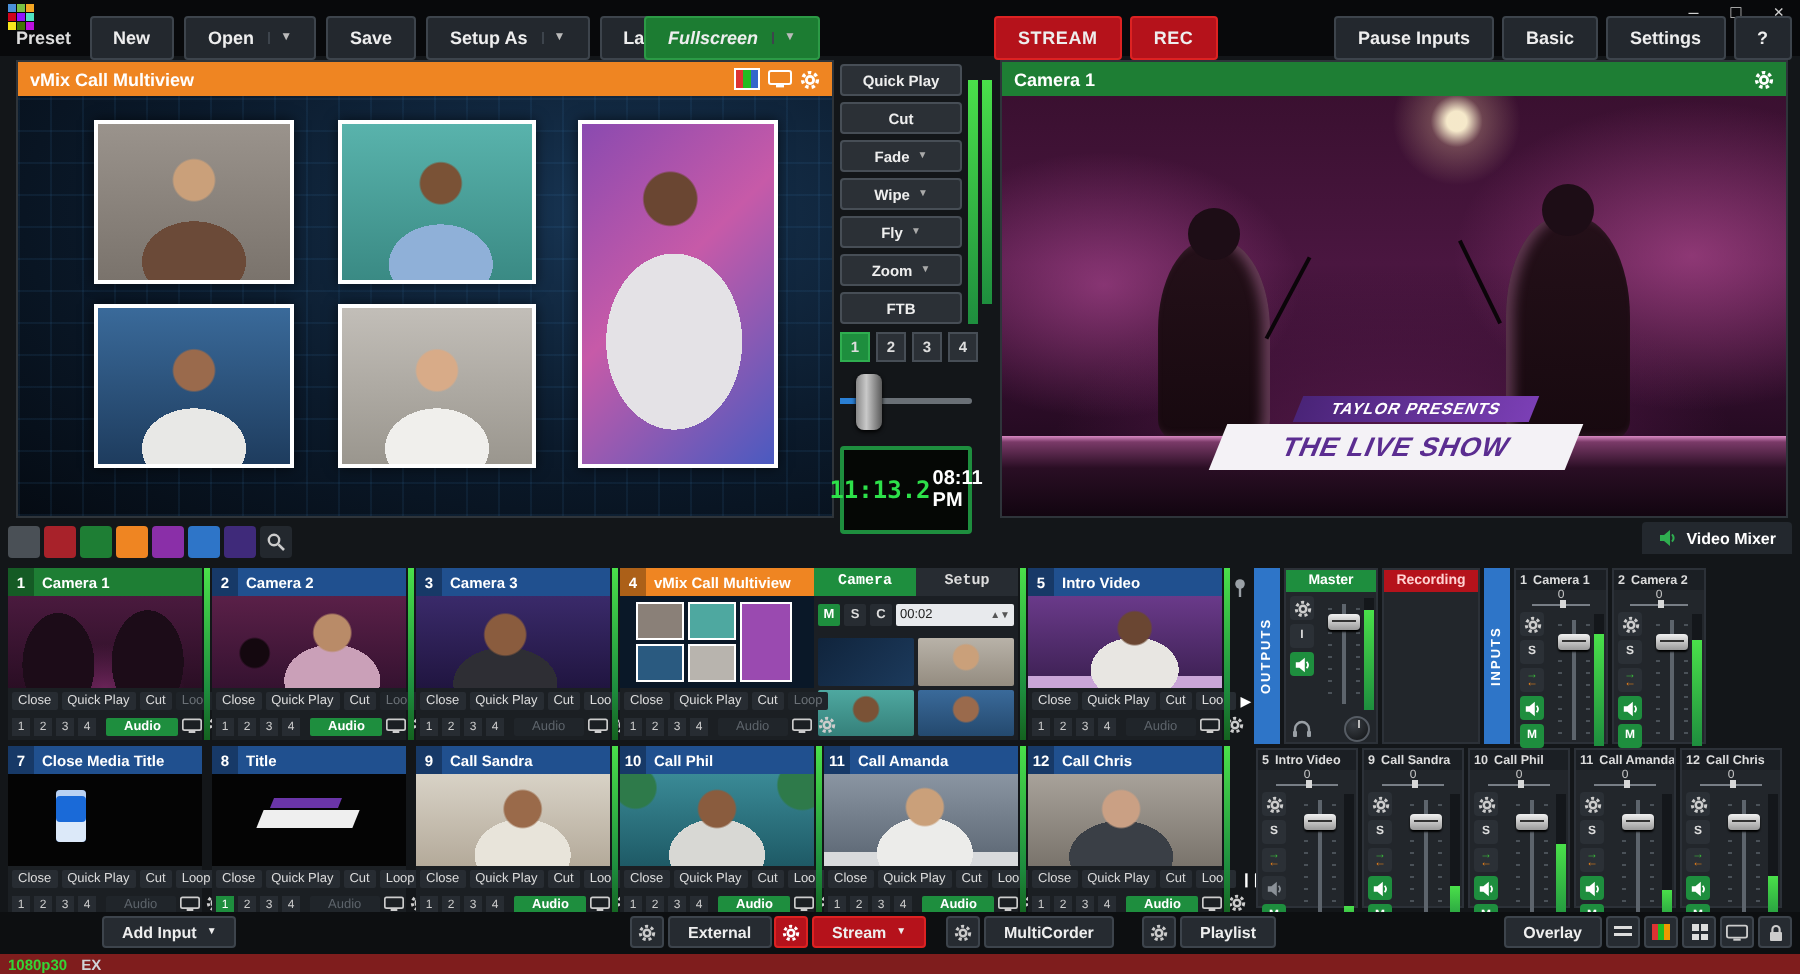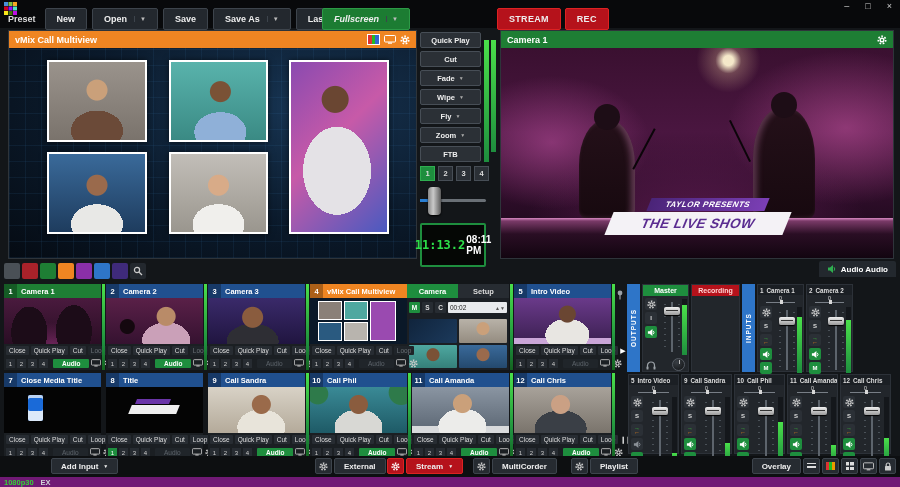--- a/index.html
+++ b/index.html
@@ -152,21 +152,21 @@
   .th-social{background:#040404;}
   .th-social .phone{position:absolute;left:24px;top:8px;width:15px;height:26px;background:#1a6ad8;border-radius:2px;
     box-shadow:inset 0 3px 0 rgba(255,255,255,.7), inset 0 -10px 0 rgba(255,255,255,.85);}
   .th-title8{background:#040404;}
   .th-title8 .b1{position:absolute;left:30px;top:12px;width:34px;height:5px;background:#6a35a8;transform:skewX(-22deg);}
   .th-title8 .b2{position:absolute;left:24px;top:18px;width:48px;height:9px;background:#efefef;transform:skewX(-22deg);}
   .th-mv{background:#0a1828;}
   .mvt{position:absolute;border:1px solid #fff;}
   
   .ctabs{height:14px;display:flex;flex:none;}
-  .ctab{flex:1;display:flex;align-items:center;justify-content:center;font-size:7.5px;font-weight:bold;color:#fff;}
+  .ctab{flex:1;display:flex;align-items:center;justify-content:center;font-size:7.5px;font-weight:bold;color:#fff;font-family:Liberation Mono, monospace;}
   .ctab.green{background:#1e8e3e;}
   .ctab.dark{background:#272c32;color:#ddd;}
   .mscrow{height:15px;display:flex;align-items:center;gap:2px;padding:2px;flex:none;}
   .mscb{width:11px;height:11px;background:#272c32;color:#ddd;font-size:6.5px;font-weight:bold;display:flex;align-items:center;justify-content:center;border-radius:1px;}
   .mscb.on{background:#1e8e3e;color:#fff;}
   .spin{flex:1;height:11px;background:#e8eaed;color:#222;font-size:6.5px;display:flex;align-items:center;
     justify-content:space-between;padding:0 2px;border-radius:1px;}
   .spin .ud{font-size:5px;color:#555;}
   .cgrid{flex:1;display:grid;grid-template-columns:1fr 1fr;grid-auto-rows:1fr;gap:2px;padding:2px;}
   .cg{border-radius:1px;}
@@ -225,21 +225,21 @@
     display:flex;align-items:center;justify-content:center;}
   .gearb.red{background:#b5121b;border-color:#d22;}
   .tcode{height:16px;box-sizing:border-box;padding:0 6px;background:#121519;border:1px solid #262b31;color:#cfd3d7;
     font-size:7.5px;font-family:"DejaVu Sans Mono",monospace;display:inline-flex;align-items:center;}
   .icobtn{width:17px;height:16px;box-sizing:border-box;background:#262b31;border:1px solid #3d444c;border-radius:2px;
     display:flex;align-items:center;justify-content:center;flex:none;}
   .ham{width:9px;height:7px;background:repeating-linear-gradient(180deg,#ddd 0 1.5px,transparent 1.5px 3.5px);}
   .grid4{width:8px;height:8px;background:
     linear-gradient(90deg,#ddd 0 3.5px,transparent 3.5px 4.5px,#ddd 4.5px 8px) 0 0/8px 3.5px no-repeat,
     linear-gradient(90deg,#ddd 0 3.5px,transparent 3.5px 4.5px,#ddd 4.5px 8px) 0 4.5px/8px 3.5px no-repeat;}
-  .statusbar{position:absolute;left:0;right:0;bottom:0;height:10px;background:#701a75;display:flex;align-items:center;
+  .statusbar{position:absolute;left:0;right:0;bottom:0;height:10px;background:#7f1d1d;display:flex;align-items:center;
     gap:7px;padding-left:4px;font-size:7.5px;color:#aab0b6;}
   .statusbar b{color:#e8eaec;}
   .res{color:#35d435;font-weight:bold;}
   .ex{color:#cfd3d7;font-weight:bold;}
 </style>
 </head>
 <body>
 
 <div id="app">
 
@@ -267,37 +267,43 @@
             <span>New</span>
           </button>
           <button class="tbtn2">
             <span>Open</span>
             <span class="arr">▼</span>
           </button>
           <button class="tbtn2">
             <span>Save</span>
           </button>
           <button class="tbtn2">
-            <span>Save As</span>
+            <span>Setup As</span>
             <span class="arr">▼</span>
           </button>
           <button class="tbtn2">
             <span>Last</span>
           </button>
         </span>
     </div>
     <div class="tb-fullscreen">
       <button class="tbtn2 green">
         <span>Fullscreen</span>
           <span class="arr">▼</span>
       </button>
     </div>
     <div class="tb-streamrec">
       <button class="tbtn2 red">STREAM</button>
       <button class="tbtn2 red">REC</button>
+    </div>
+    <div class="tb-right">
+      <button class="tbtn2">Pause Inputs</button>
+      <button class="tbtn2">Basic</button>
+      <button class="tbtn2">Settings</button>
+      <button class="tbtn2">?</button>
     </div>
   </div>
 
   <div class="panel panel-preview">
     <div class="ptitle orange">
       <span>vMix Call Multiview</span>
       <span class="sp"></span>
       <span class="icbars"></span>
       <svg width="12" height="9" viewBox="0 0 12 9">
           <rect x="0.5" y="0.5" width="11" height="6.5" rx="1" fill="none" stroke="#fff"></rect>
@@ -787,21 +793,21 @@
         </div>
         <i class="imeter"></i>
       </div>
     </div>
 
   <div class="mixtab">
     <svg width="10" height="10" viewBox="0 0 10 10">
         <path d="M1 3.5h2L6 1v8L3 6.5H1z" fill="#2fae50"></path>
         <path d="M7 3.2q1.6 1.8 0 3.6" stroke="#2fae50" stroke-width="1" fill="none"></path>
       </svg>
-    <span>Audio Audio</span>
+    <span>Video Mixer</span>
   </div>
   <div class="mixer">
     <div class="mrow1" id="mrow1">
         <div class="pin"><svg width="8" height="10" viewBox="0 0 8 10">
             <circle cx="4" cy="3" r="2.4" fill="#9aa0a6"></circle>
             <line x1="4" y1="5" x2="4" y2="9.5" stroke="#9aa0a6" stroke-width="1.2"></line>
           </svg></div>
         <div class="vstrip">OUTPUTS</div>
         <div class="mch" style="width: 47px;">
           <div class="mhead green">Master</div>

